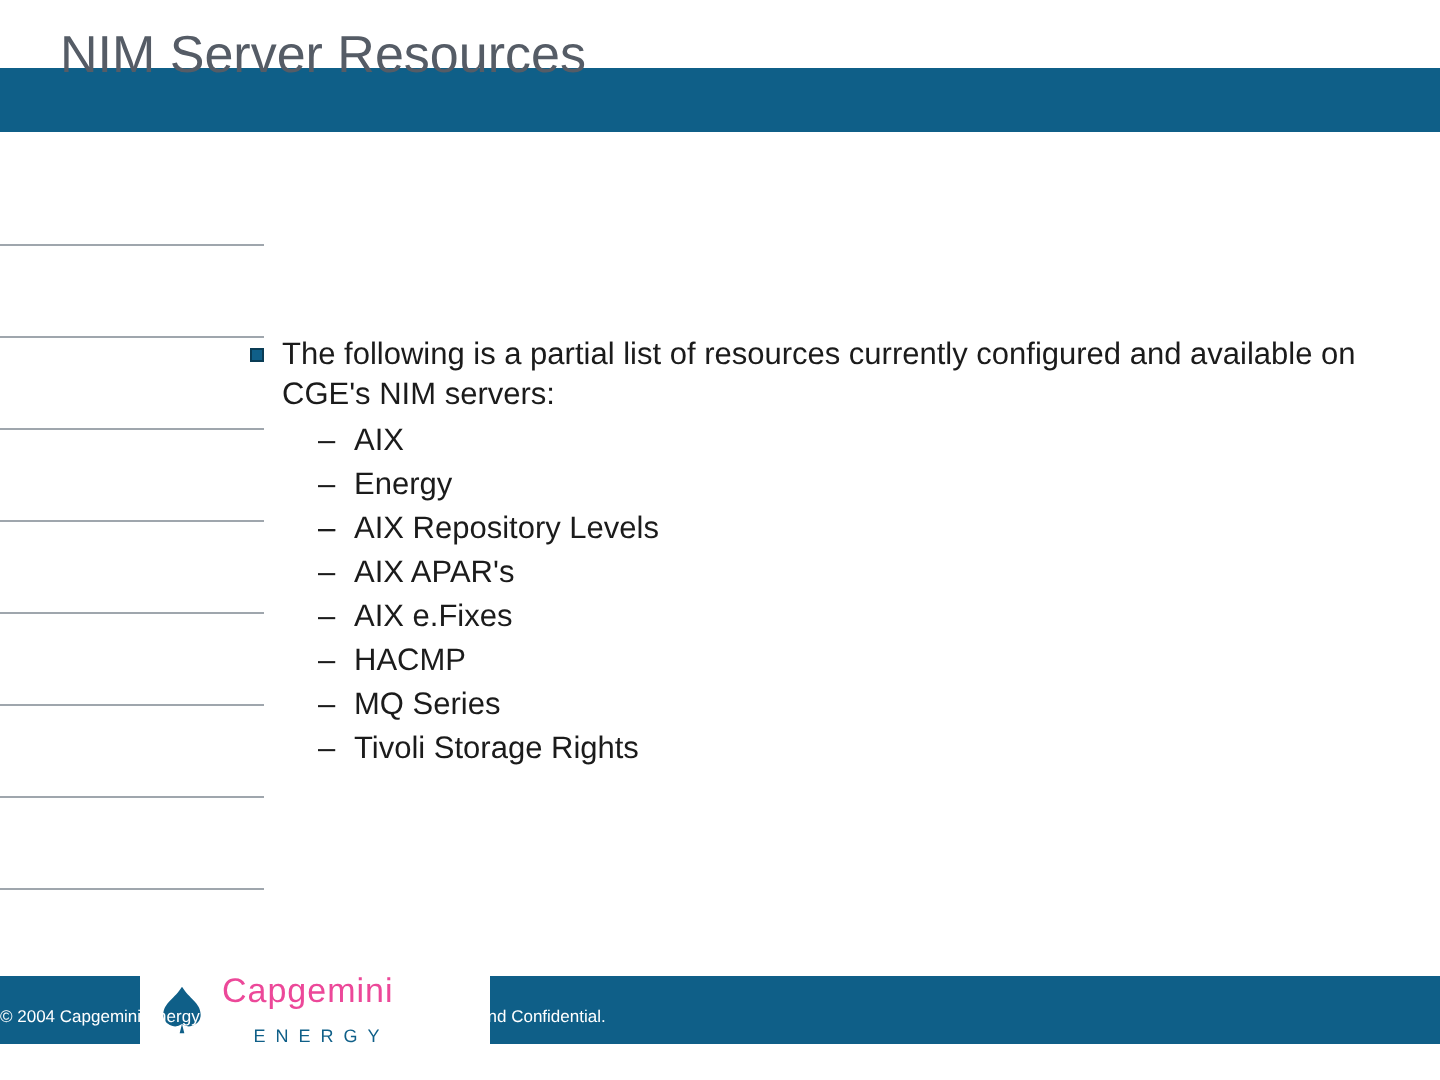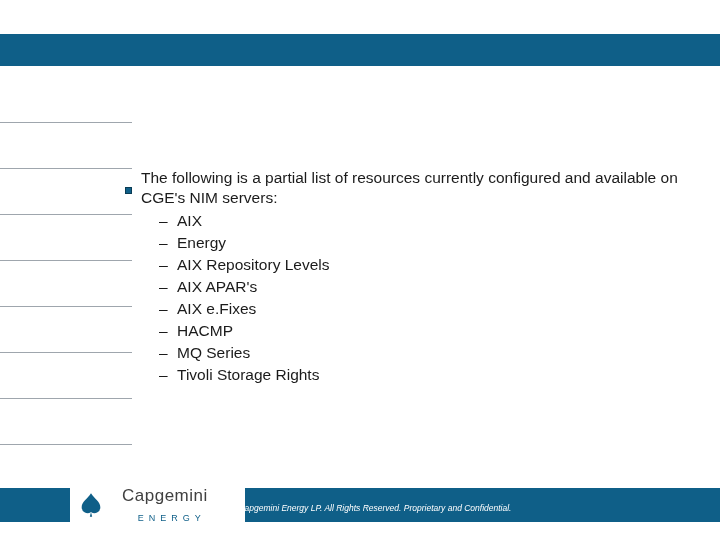--- a/index.html
+++ b/index.html
@@ -32,21 +32,21 @@
   }
 
   
   .body {
     position: absolute;
     left: 125px; top: 168px; width: 555px;
     font-size: 15.5px;
     color: #1b1b1b;
     line-height: 1.28;
   }
-  .lead-row { display: flex; align-items: center; }
+  .lead-row { display: flex; align-items: flex-start; }
   .bullet-sq {
     width: 7px; height: 7px; flex: 0 0 7px;
     margin-top: 6px; margin-right: 9px;
     background: #0f5f88;
     border: 1px solid #0a3c55;
   }
   .lead-text { flex: 1; }
 
   ul.sub {
     list-style: none;
@@ -75,40 +75,40 @@
     display: flex; align-items: center;
     padding-left: 6px;
   }
   .spade {
     width: 30px; height: 30px;
     margin-right: 5px;
     color: #0f5f88;
     display: flex; align-items: center; justify-content: center;
   }
   .logo-text { line-height: 1; }
-  .logo-main { font-size: 17px; color: #404040; letter-spacing: 0.5px; margin-left: 11px; }
+  .logo-main { font-size: 17px; color: #ec4899; letter-spacing: 0.5px; }
   .logo-sub  {
     font-size: 9px; color: #0f5f88; letter-spacing: 5px;
     text-align: right; padding-right: 2px; margin-top: 10px;
   }
 
   .copyright {
     position: absolute;
     bottom: 27px; left: 0; width: 720px;
-    text-align: center;
+    text-align: left;
     font-size: 8.5px;
     color: #ffffff;
-    font-style: italic;
   }
 </style>
 </head>
 <body>
 <div class="slide">
 
   <div class="title-band"></div>
+  <div class="title-text">NIM Server Resources</div>
 
   <div class="rules" id="rules">
       <div class="line" style="top: 32px;"></div>
       <div class="line" style="top: 78px;"></div>
       <div class="line" style="top: 124px;"></div>
       <div class="line" style="top: 170px;"></div>
       <div class="line" style="top: 216px;"></div>
       <div class="line" style="top: 262px;"></div>
       <div class="line" style="top: 308px;"></div>
       <div class="line" style="top: 354px;"></div>

